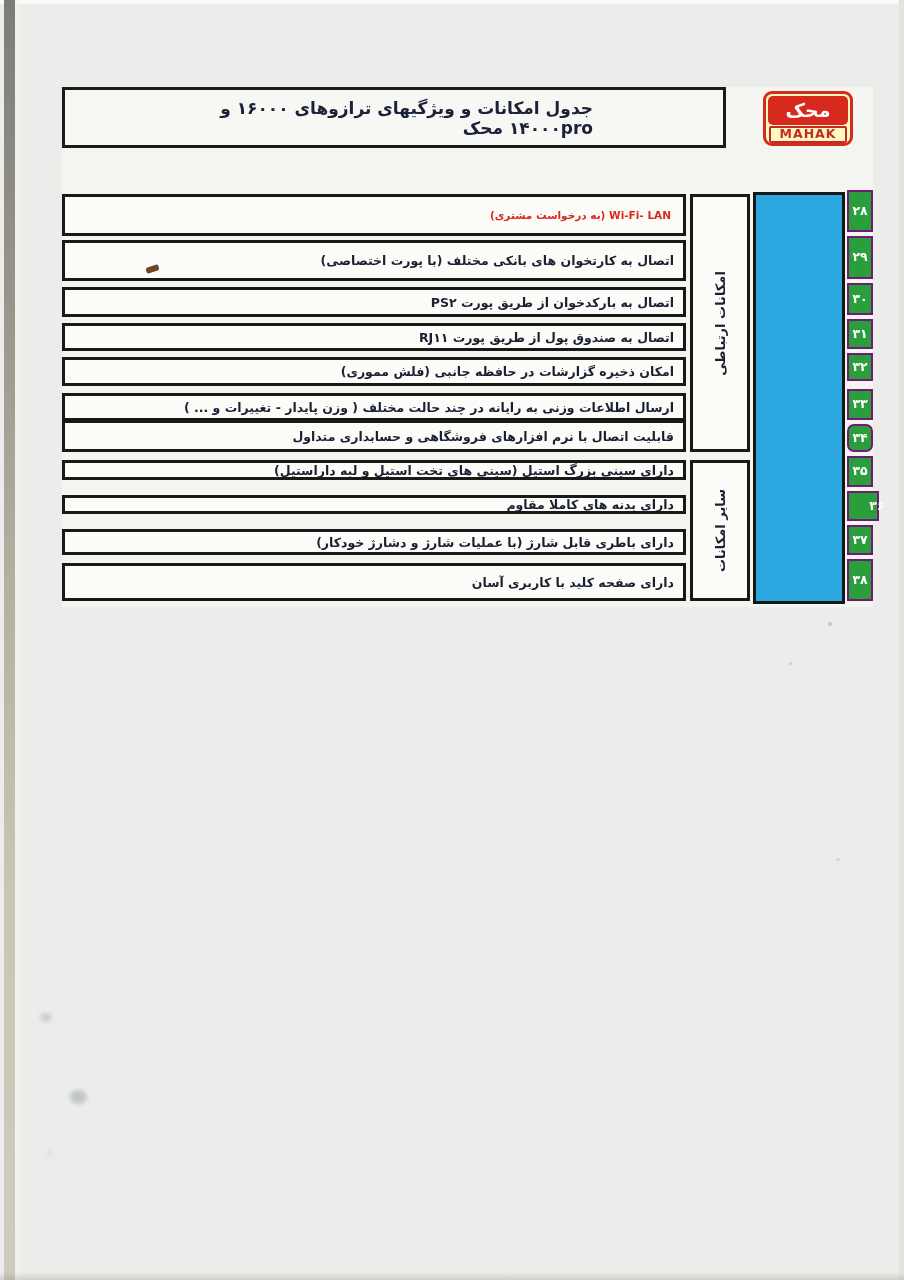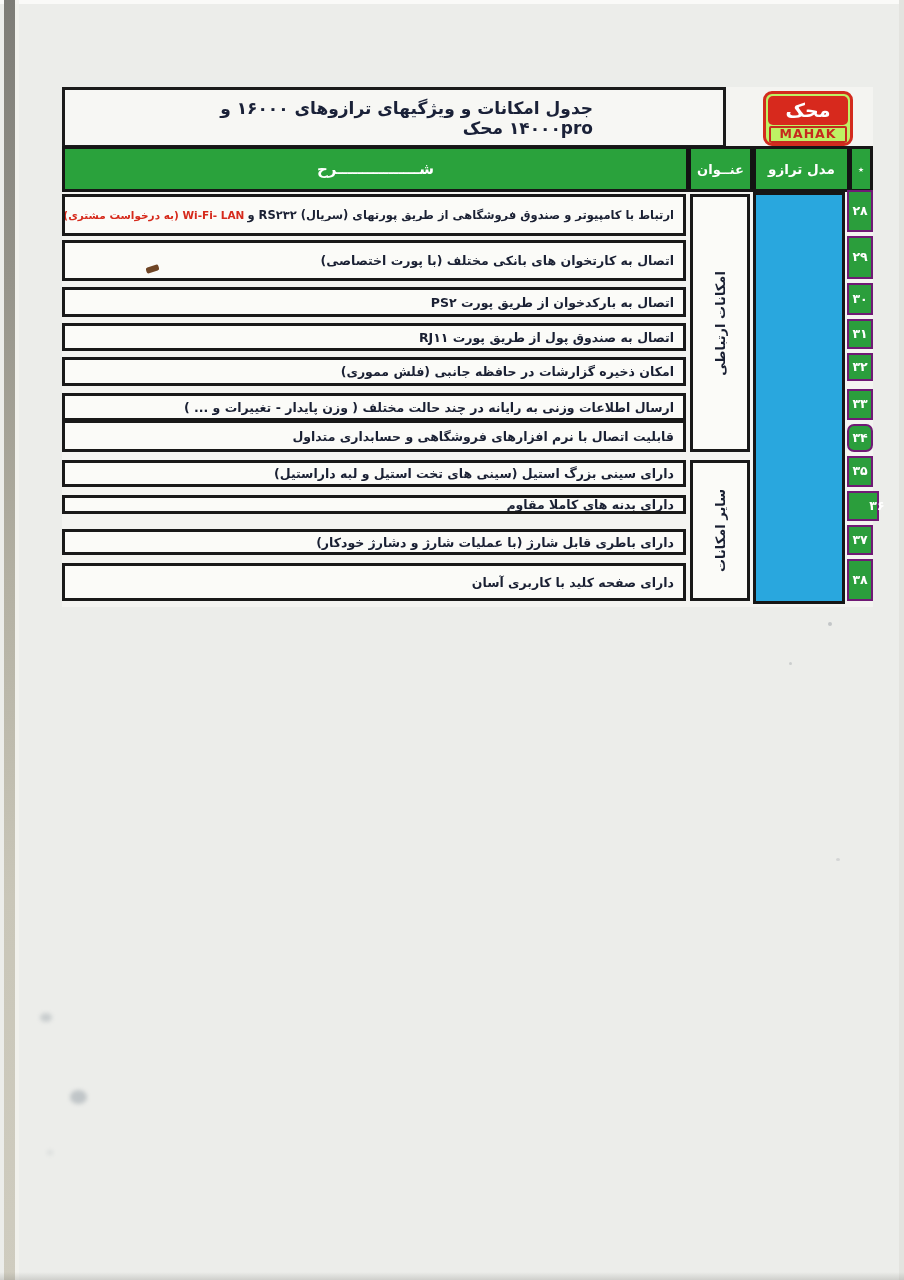--- a/index.html
+++ b/index.html
@@ -27,21 +27,21 @@
     position:absolute;left:62px;top:87px;width:664px;height:61px;box-sizing:border-box;
     background:#f7f7f4;border:3px solid #1b1b1b;
     display:flex;align-items:center;justify-content:center;
     direction:rtl;padding-left:70px;padding-right:130px;
   }
   .title-text{font-size:17px;font-weight:bold;color:#1a2138;letter-spacing:0;}
 
   
   .logo{
     position:absolute;left:763px;top:91px;width:90px;height:55px;box-sizing:border-box;
-    background:#bef264;border:3px solid #d32b1e;border-radius:9px;overflow:hidden;
+    background:#fef9c3;border:3px solid #d32b1e;border-radius:9px;overflow:hidden;
   }
   .logo-top{
     margin:2px 2px 0 2px;height:29px;background:#d7291d;border-radius:5px;
     display:flex;align-items:center;justify-content:center;
     color:#fff;font-weight:bold;font-size:19px;line-height:1;
   }
   .logo-bottom{
     margin:1px 3px 2px 3px;height:17px;border:2px solid #c62a1e;border-radius:2px;
     display:flex;align-items:center;justify-content:center;box-sizing:border-box;
     color:#c62a1e;font-weight:bold;font-size:12.5px;letter-spacing:1px;line-height:1;
@@ -123,33 +123,23 @@
 
   <div class="title-box">
     <span class="title-text">جدول امکانات و ویژگیهای ترازوهای ۱۶۰۰۰ و ۱۴۰۰۰pro محک</span>
   </div>
 
   <div class="logo">
     <div class="logo-top">محک</div>
     <div class="logo-bottom">MAHAK</div>
   </div>
 
-  <div class="green-header">
-    <div class="gh-cell gh-desc">شــــــــــــــــرح</div>
-    <div class="gh-divider" style="left:621px;width:5px;"></div>
-    <div class="gh-cell gh-onvan">عنــوان</div>
-    <div class="gh-divider" style="left:685px;width:6px;"></div>
-    <div class="gh-cell gh-model">مدل ترازو</div>
-    <div class="gh-divider" style="left:782px;width:5px;"></div>
-    <div class="gh-cell gh-num">٭</div>
-  </div>
 
   <div id="rows-root">
       <div class="feature-row row28" style="top: 194px; height: 42px;">
-        <span>ارتباط با کامپیوتر و صندوق فروشگاهی از طریق پورتهای (سریال) RS۲۳۲ و </span>
         <span class="red">Wi-Fi- LAN (به درخواست مشتری)</span>
       </div>
       <div class="num-cell" style="top: 190px; height: 42px;">۲۸</div>
       <div class="feature-row" style="top: 240px; height: 41px;">
         <span>اتصال به کارتخوان های بانکی مختلف (با پورت اختصاصی)</span>
       </div>
       <div class="num-cell" style="top: 236px; height: 43px;">۲۹</div>
       <div class="feature-row" style="top: 287px; height: 30px;">
         <span>اتصال به بارکدخوان از طریق پورت PS۲</span>
       </div>
@@ -163,21 +153,21 @@
       </div>
       <div class="num-cell" style="top: 353px; height: 28px;">۳۲</div>
       <div class="feature-row" style="top: 393px; height: 28px;">
         <span>ارسال اطلاعات وزنی به رایانه در چند حالت مختلف ( وزن پایدار - تغییرات و ... )</span>
       </div>
       <div class="num-cell" style="top: 389px; height: 31px;">۳۳</div>
       <div class="feature-row" style="top: 420px; height: 32px; align-items: center;">
         <span>قابلیت اتصال با نرم افزارهای فروشگاهی و حسابداری متداول</span>
       </div>
       <div class="num-cell" style="top: 424px; height: 28px; border-radius: 7px;">۳۴</div>
-      <div class="feature-row" style="top: 460px; height: 27px;">
+      <div class="feature-row" style="top: 460px; height: 20px;">
         <span>دارای سینی بزرگ استیل (سینی های تخت استیل و لبه داراستیل)</span>
       </div>
       <div class="num-cell" style="top: 456px; height: 31px;">۳۵</div>
       <div class="feature-row" style="top: 495px; height: 19px;">
         <span>دارای بدنه های کاملا مقاوم</span>
       </div>
       <div class="num-cell" style="top: 491px; height: 30px; padding-left: 28px;">۳۶</div>
       <div class="feature-row" style="top: 529px; height: 26px;">
         <span>دارای باطری قابل شارژ (با عملیات شارژ و دشارژ خودکار)</span>
       </div>

